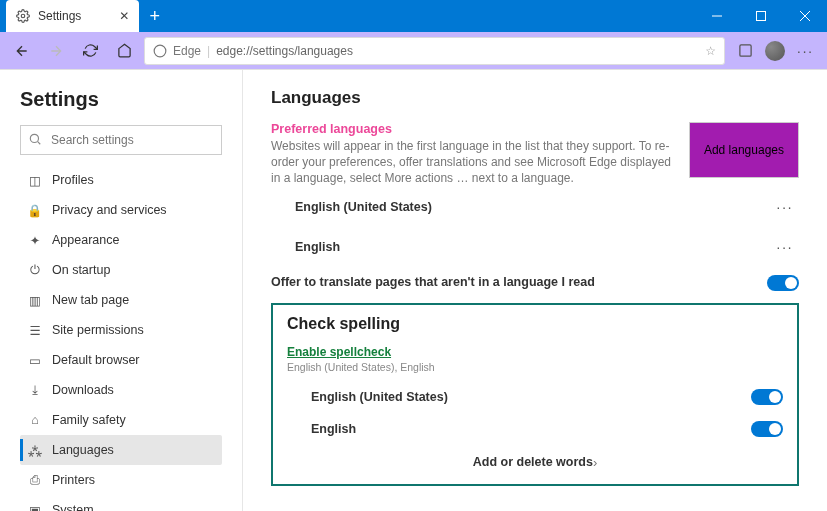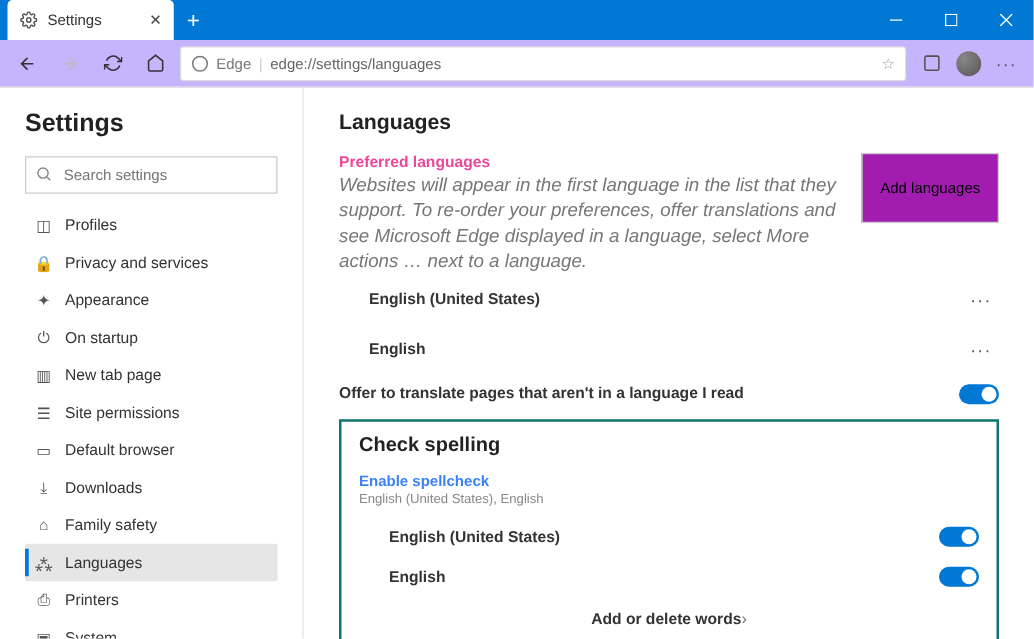--- a/index.html
+++ b/index.html
@@ -33,36 +33,36 @@
 .nav-item.active { background: #e6e6e6; position: relative; }
 .nav-item.active::before { content: ""; position: absolute; left: 0; top: 4px; bottom: 4px; width: 3px; background: #0078d4; }
 .nav-item .nicon { width: 14px; display: inline-flex; justify-content: center; color: #555; }
 
 .main { flex: 1; padding: 18px 28px 0 28px; overflow-y: auto; }
 .main h2 { font-size: 17px; font-weight: 600; color: #222; margin-bottom: 14px; }
 
 .section-header { display: flex; align-items: flex-start; justify-content: space-between; }
 .section-header .left { flex: 1; padding-right: 12px; }
 .section-header h3 { font-size: 12.5px; font-weight: 600; color: #ec4899; margin-bottom: 2px; }
-.section-header .desc { font-size: 15px; color: #777; line-height: 1.35; font-style: italic; }
+.section-header .desc { font-size: 12px; color: #777; line-height: 1.35; }
 .addbtn { border: 1px solid #ccc; background: #a21caf; padding: 20px 14px; font-size: 12px; cursor: pointer; white-space: nowrap; }
 
 .lang-row { padding: 8px 0 8px 24px; display: flex; align-items: center; justify-content: space-between; }
 .lang-row .linfo .lname { font-size: 12.5px; font-weight: 600; color: #333; }
 .lang-row .linfo .lnote { font-size: 10.5px; color: #888; margin-top: 2px; }
 .more { color: #555; font-size: 14px; letter-spacing: 1px; cursor: pointer; padding: 4px 6px; }
 
 .toggle-row { display: flex; align-items: flex-start; justify-content: space-between; padding: 8px 0; }
 .toggle-row .tlabel { font-size: 12.5px; font-weight: 600; color: #333; }
 .toggle { width: 32px; height: 16px; border-radius: 8px; background: #0078d4; position: relative; cursor: pointer; }
 .toggle::after { content: ""; position: absolute; right: 2px; top: 2px; width: 12px; height: 12px; border-radius: 50%; background: #fff; }
 
 .redbox { border: 2px solid #0f766e; padding: 10px 14px 10px 14px; margin-top: 4px; }
 .redbox h3 { font-size: 16px; font-weight: 600; color: #222; margin-bottom: 12px; }
-.sub { font-size: 12px; font-weight: 600; color: #3b82f6; }
+.sub { font-size: 12px; font-weight: 600; color: #15803d; text-decoration: underline; }
 .subnote { font-size: 10.5px; color: #888; margin-top: 2px; margin-bottom: 8px; }
 .spell-row { display: flex; align-items: center; justify-content: space-between; padding: 8px 0 8px 24px; }
 .spell-row .sname { font-size: 12.5px; font-weight: 600; color: #333; }
 .addwords { display: flex; align-items: center; justify-content: center; padding: 10px 0 4px 0; cursor: pointer; }
 .addwords .alabel { font-size: 12.5px; font-weight: 600; color: #333; }
 .chev { color: #777; font-size: 13px; }
 
 svg { display: block; }
 </style>
 </head>

